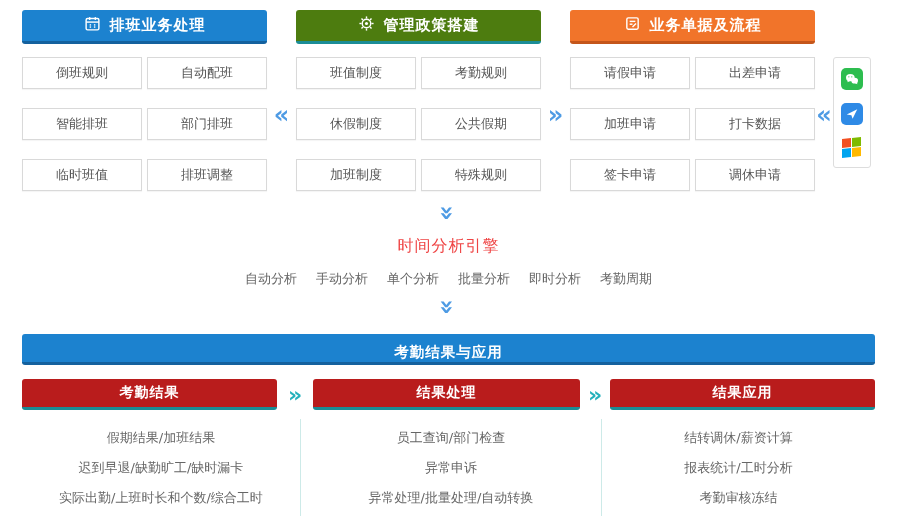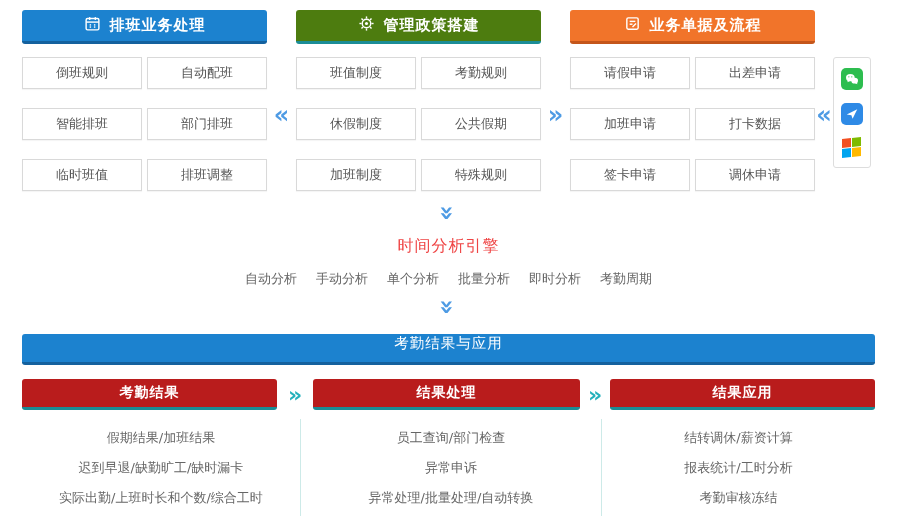--- a/index.html
+++ b/index.html
@@ -36,22 +36,22 @@
   .mid{width:853px;margin-left:22px;text-align:center;}
   .chevdown{display:inline-block;transform:rotate(90deg);color:#4e9be4;font-size:24px;
             font-weight:bold;line-height:1;height:20px;}
   .cd1{margin-top:12px;}
   .engtitle{margin-top:9px;color:#ef4444;font-size:16px;font-weight:normal;letter-spacing:1px;}
   .modes{margin-top:13px;display:flex;justify-content:center;gap:19px;font-size:13px;color:#666;}
   .cd2{margin-top:9px;}
 
   
   .banner{width:853px;margin:13px 0 0 22px;height:28px;background:#1c82cf;border-bottom:3px solid #14619e;
-          border-radius:3px;display:flex;align-items:flex-start;justify-content:center;color:#fff;
-          font-size:14.5px;font-weight:normal;letter-spacing:1px;}
+          border-radius:3px;display:flex;align-items:flex-end;justify-content:center;color:#fff;
+          font-size:14.5px;font-weight:bold;letter-spacing:1px;}
   .barsrow{width:853px;margin:14px 0 0 22px;display:flex;align-items:center;}
   .tealbar{height:28px;background:#b91c1c;border-bottom:3px solid #1b8d96;border-radius:3px;
            display:flex;align-items:center;justify-content:center;color:#fff;font-size:14px;
            font-weight:bold;letter-spacing:1px;}
   .bar1{flex:0 0 255px;}
   .bar2{flex:0 0 267px;}
   .bar3{flex:0 0 265px;}
   .tgap{display:flex;align-items:center;justify-content:center;}
   .tgap1{flex:0 0 36px;}
   .tgap2{flex:0 0 30px;}

